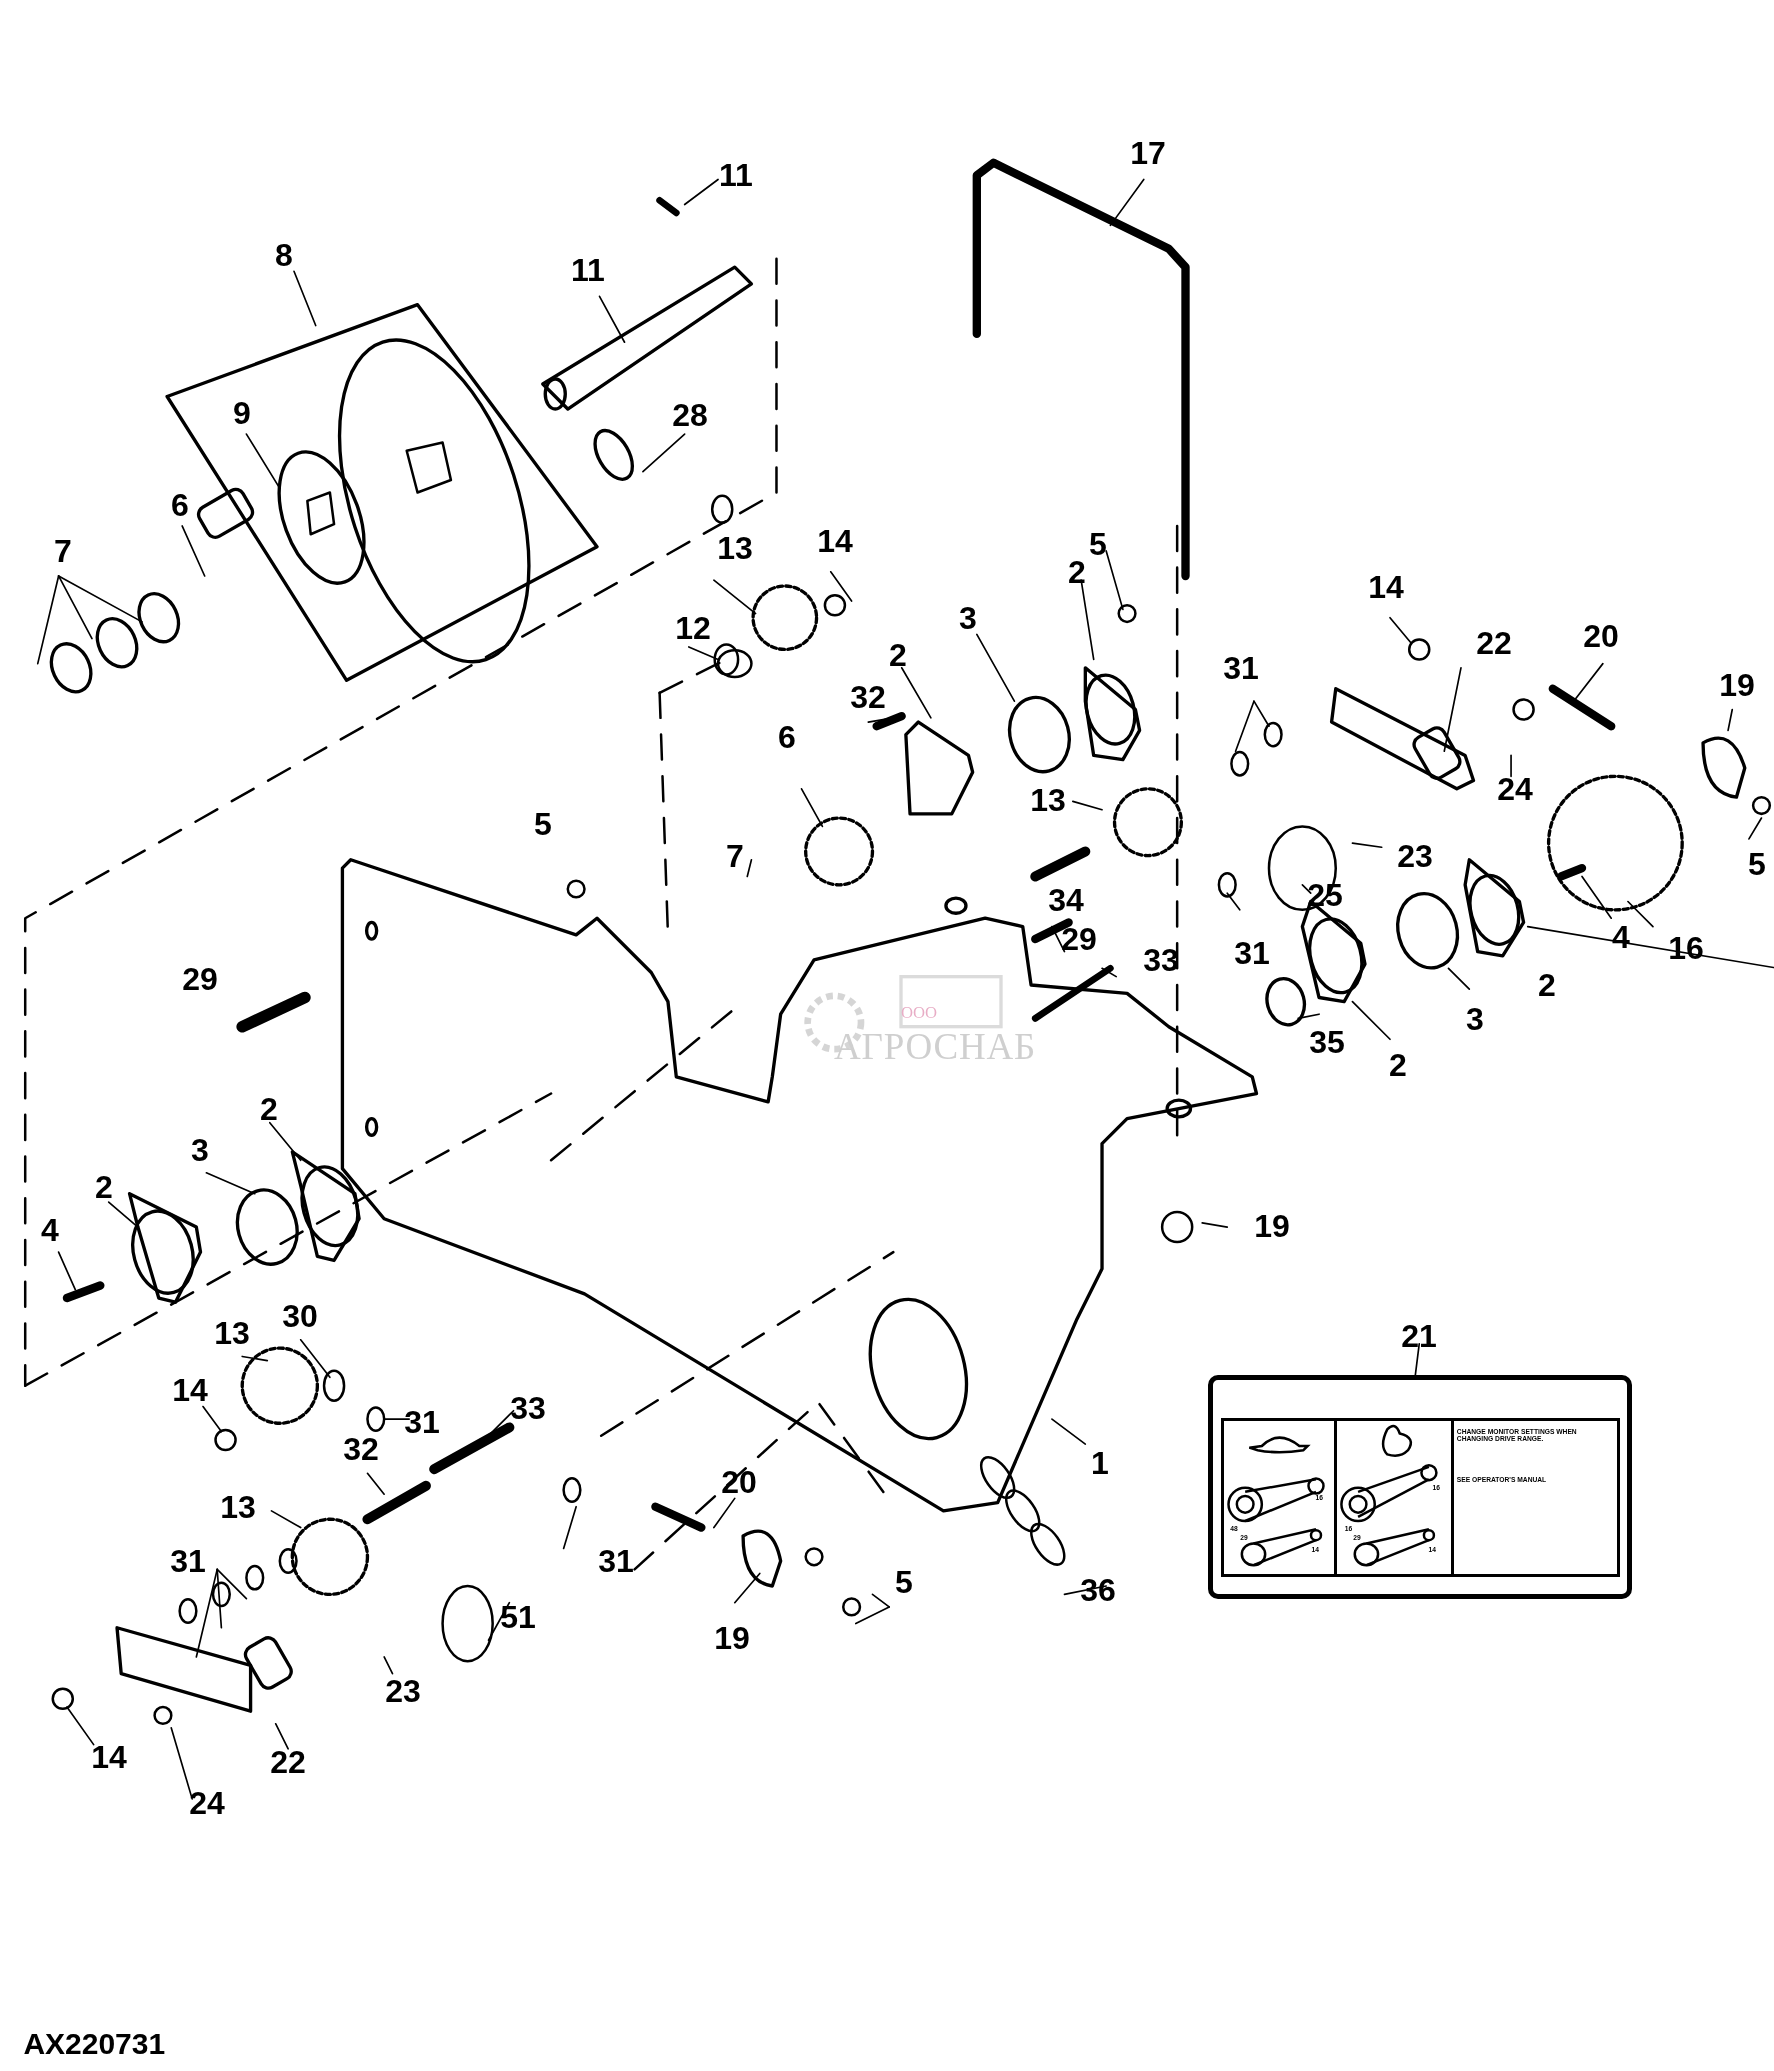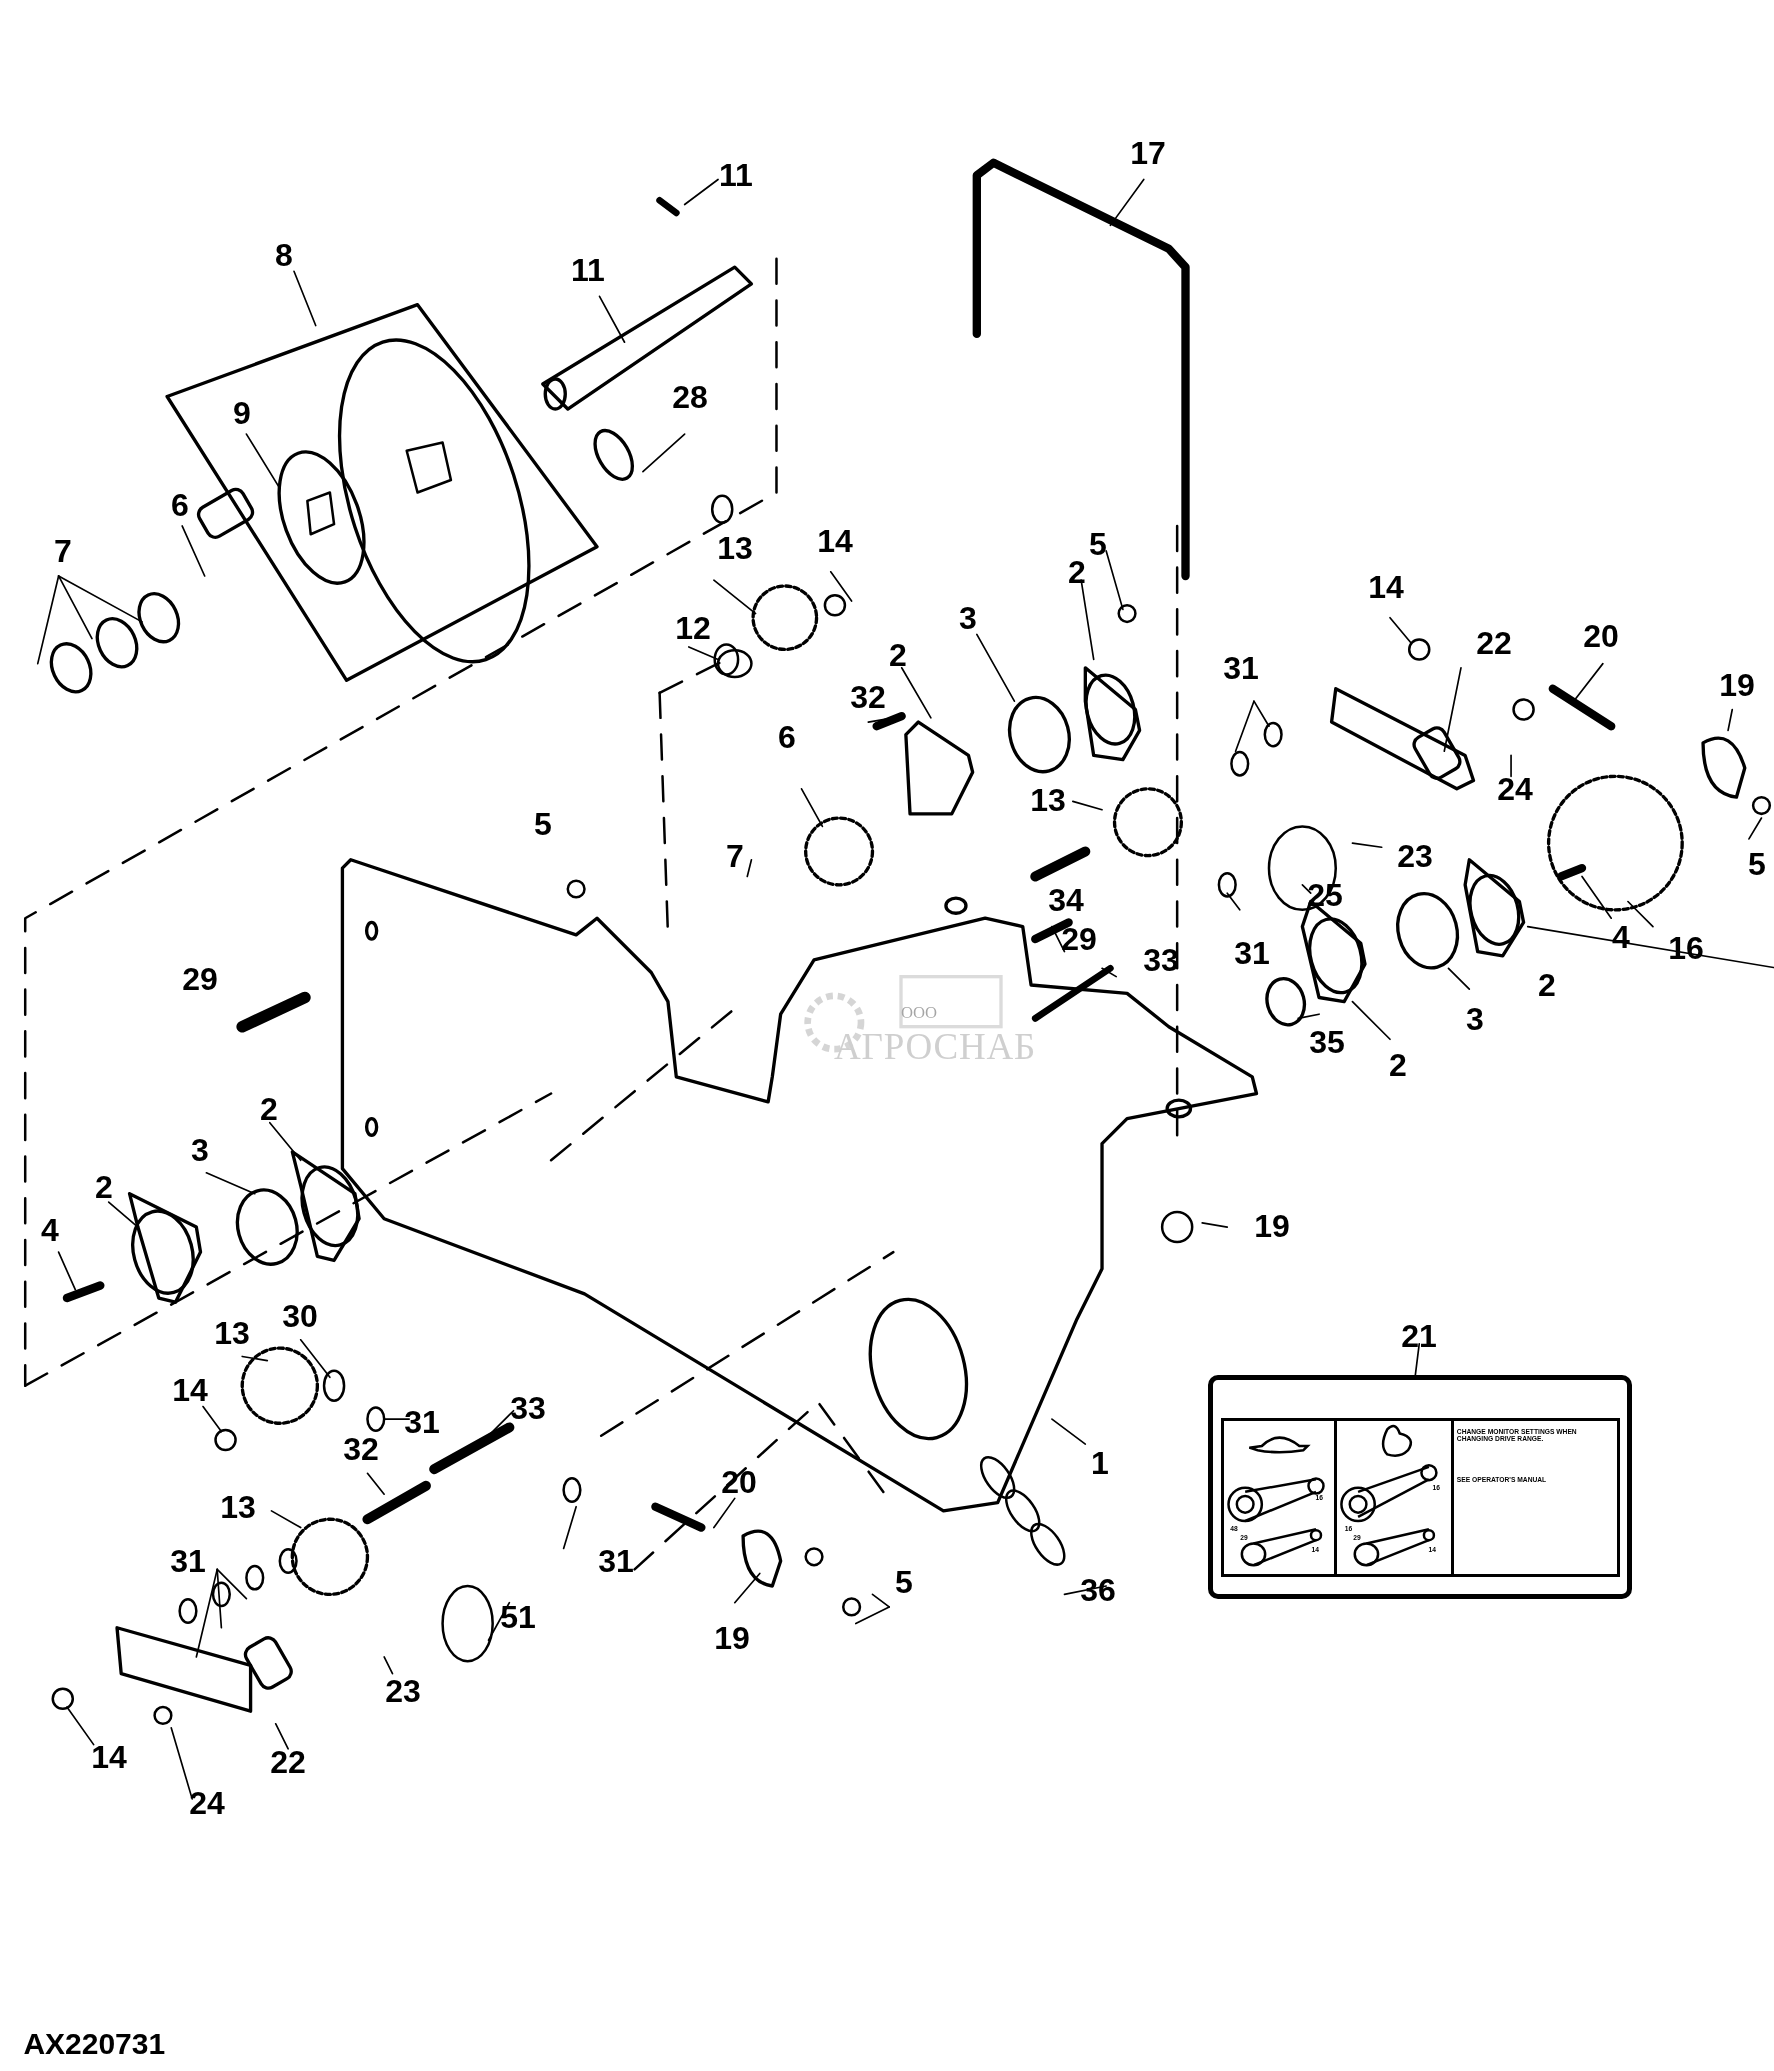--- a/index.html
+++ b/index.html
@@ -2,21 +2,21 @@
 <html style="font-size:13.4px"><head>
 <meta charset="utf-8">
 <style>
   html, body { margin:0; padding:0; background:#ffffff; }
   body { width:1775px; height:2071px; position:relative; overflow:hidden; font-family:"Liberation Sans", sans-serif; }
   #diagram { position:absolute; left:0; top:0; width:1775px; height:2071px; }
   .callout { position:absolute; font-family:"Liberation Sans", sans-serif; font-weight:bold; font-size:32px; color:#000; line-height:1; transform:translate(-50%,-50%); white-space:nowrap; cursor:pointer; }
   .figure-id { position:absolute; left:23.4px; top:2027px; font-family:"Liberation Sans", sans-serif; font-weight:bold; font-size:30px; color:#000; }
   .watermark { position:absolute; left:801px; top:968px; width:250px; height:109px; opacity:0.35; }
   .watermark .wm-text { position:absolute; left:33px; top:57px; font-family:"Liberation Serif", serif; font-size:37px; color:#777; letter-spacing:0.8px; }
-  .watermark .wm-ooo { position:absolute; left:100px; top:35px; font-family:"Liberation Serif", serif; font-size:16.7px; color:#000000; }
+  .watermark .wm-ooo { position:absolute; left:100px; top:35px; font-family:"Liberation Serif", serif; font-size:16.7px; color:#be185d; }
   .decal { position:absolute; left:1208px; top:1375px; width:424px; height:224px; border:5px solid #000; border-radius:10px; box-sizing:border-box; background:#fff; }
   .decal-title { position:absolute; left:0; right:0; top:3.3px; text-align:center; font-family:"Liberation Sans", sans-serif; font-size:37px; letter-spacing:1.7px; color:#000; }
   .decal-panels { position:absolute; left:7.5px; top:38px; width:399px; height:159px; border:3.3px solid #000; box-sizing:border-box; display:flex; }
   .decal-panel { flex:0 0 auto; height:100%; box-sizing:border-box; position:relative; }
   .decal-panel.p1 { width:113px; border-right:3.3px solid #000; }
   .decal-panel.p2 { width:117px; border-right:3.3px solid #000; }
   .decal-panel.p3 { flex:1; padding:6.7px 3.3px; }
   .decal-msg { font-family:"Liberation Sans", sans-serif; font-weight:bold; font-size:6.7px; line-height:7.5px; color:#000; }
   .decal-msg2 { margin-top:33px; font-family:"Liberation Sans", sans-serif; font-weight:bold; font-size:6.7px; color:#000; }
   .tiny { position:absolute; font-size:6.7px; font-weight:bold; color:#000; font-family:"Liberation Sans", sans-serif; }
@@ -295,21 +295,21 @@
       <div class="decal-msg2">SEE OPERATOR'S MANUAL</div>
     </div>
   </div>
 </div>
 
 <span class="callout" style="left:736px;top:175px">11</span>
 <span class="callout" style="left:1148px;top:153px">17</span>
 <span class="callout" style="left:284px;top:255px">8</span>
 <span class="callout" style="left:588px;top:270px">11</span>
 <span class="callout" style="left:242px;top:413px">9</span>
-<span class="callout" style="left:690px;top:397px">28</span>
+<span class="callout" style="left:690px;top:415px">28</span>
 <span class="callout" style="left:180px;top:505px">6</span>
 <span class="callout" style="left:63px;top:551px">7</span>
 <span class="callout" style="left:735px;top:548px">13</span>
 <span class="callout" style="left:835px;top:541px">14</span>
 <span class="callout" style="left:1098px;top:544px">5</span>
 <span class="callout" style="left:1077px;top:572px">2</span>
 <span class="callout" style="left:968px;top:618px">3</span>
 <span class="callout" style="left:693px;top:628px">12</span>
 <span class="callout" style="left:898px;top:655px">2</span>
 <span class="callout" style="left:868px;top:697px">32</span>

